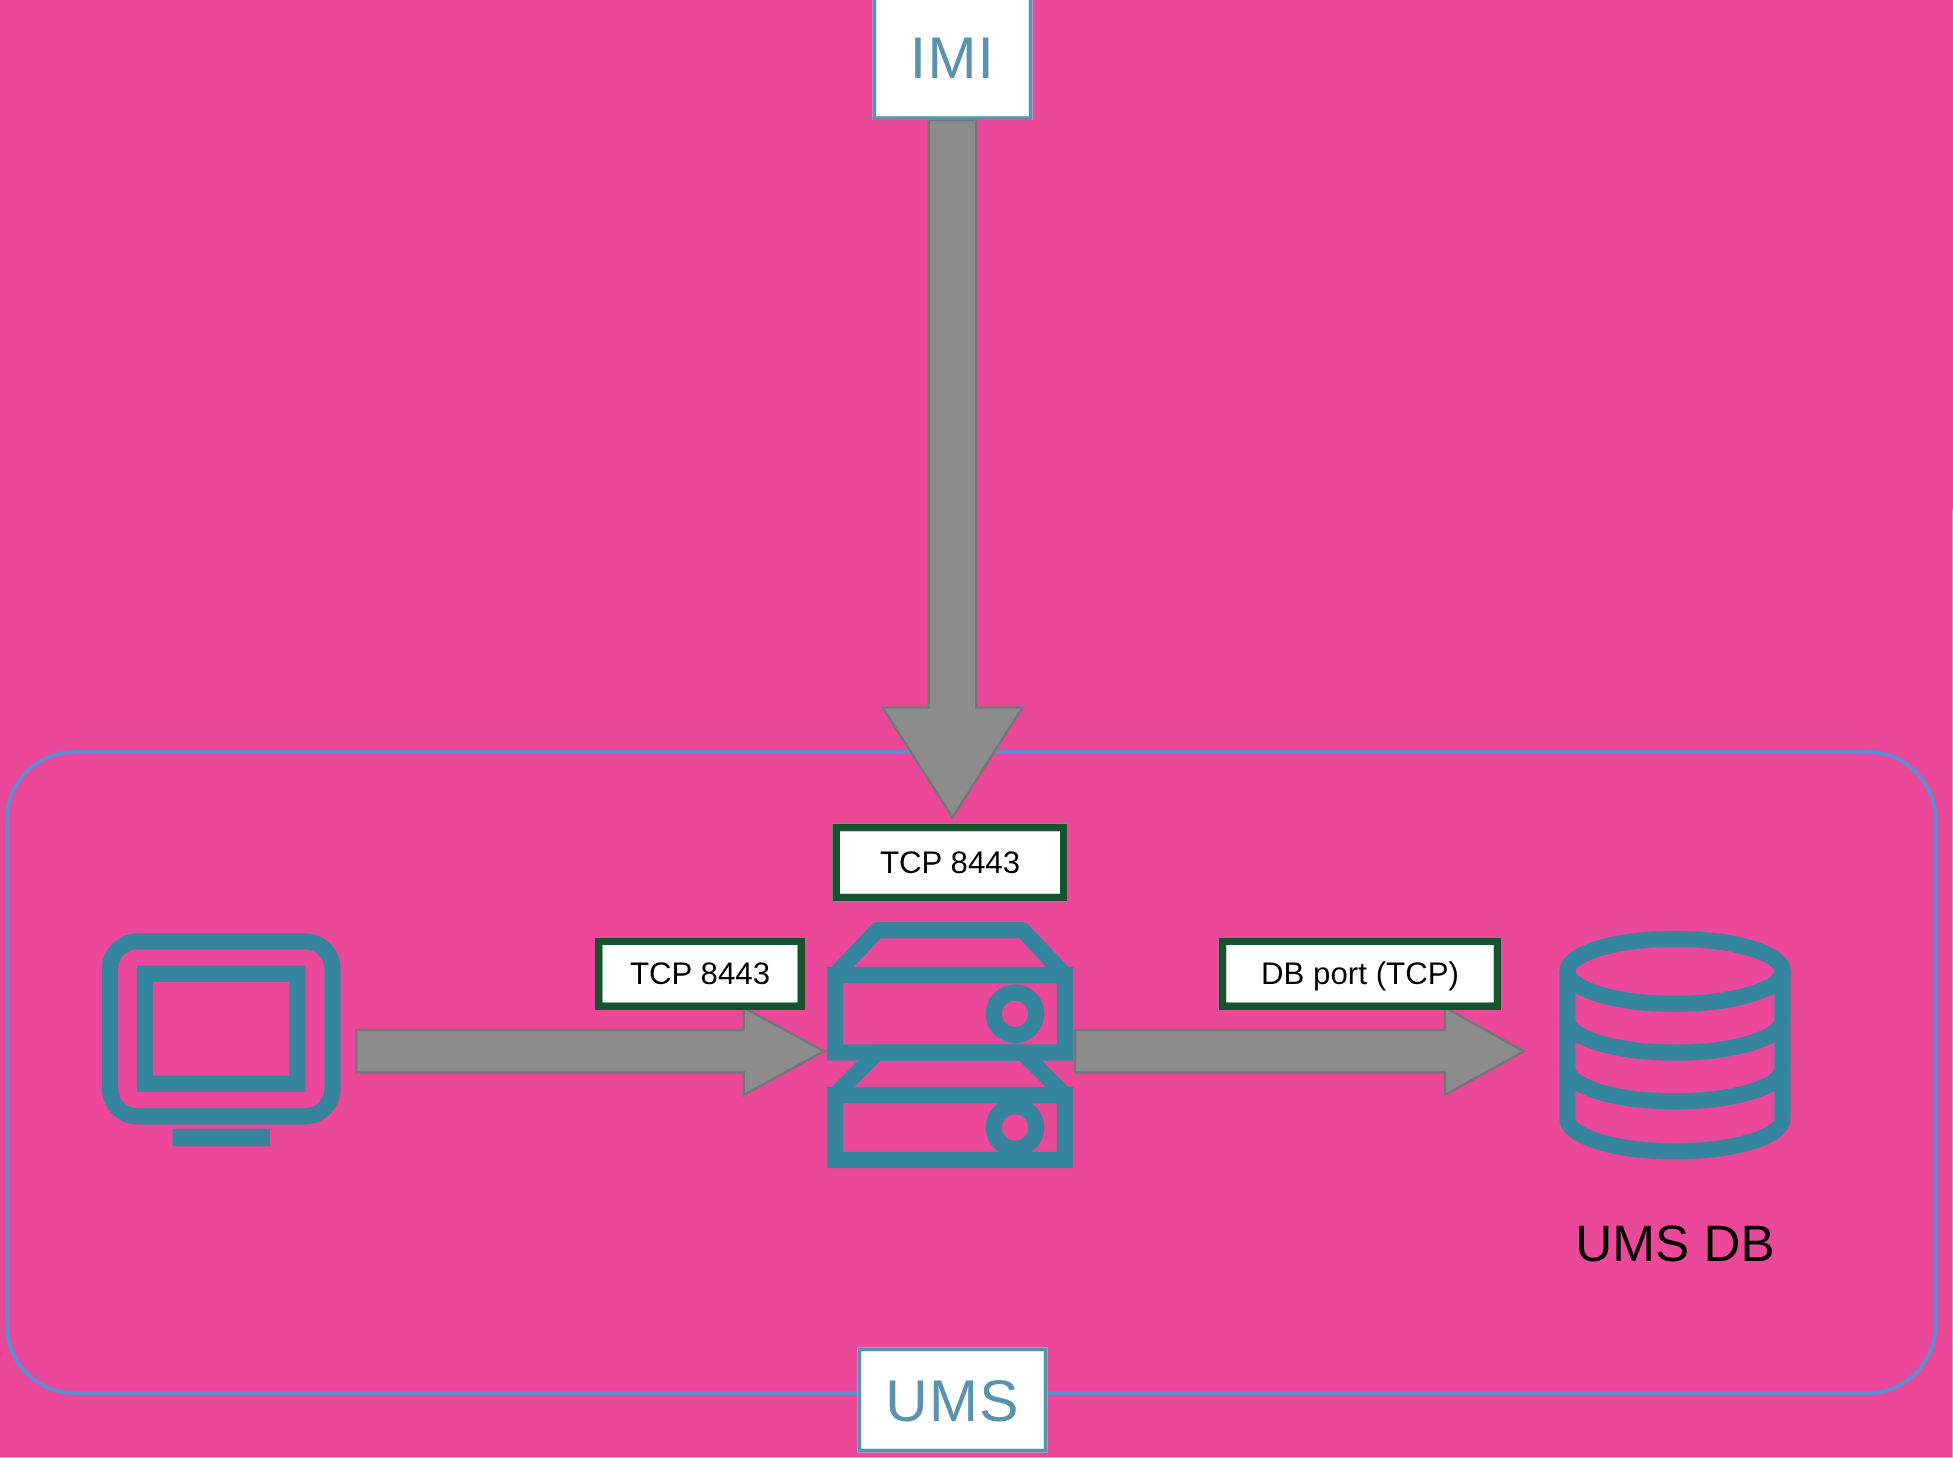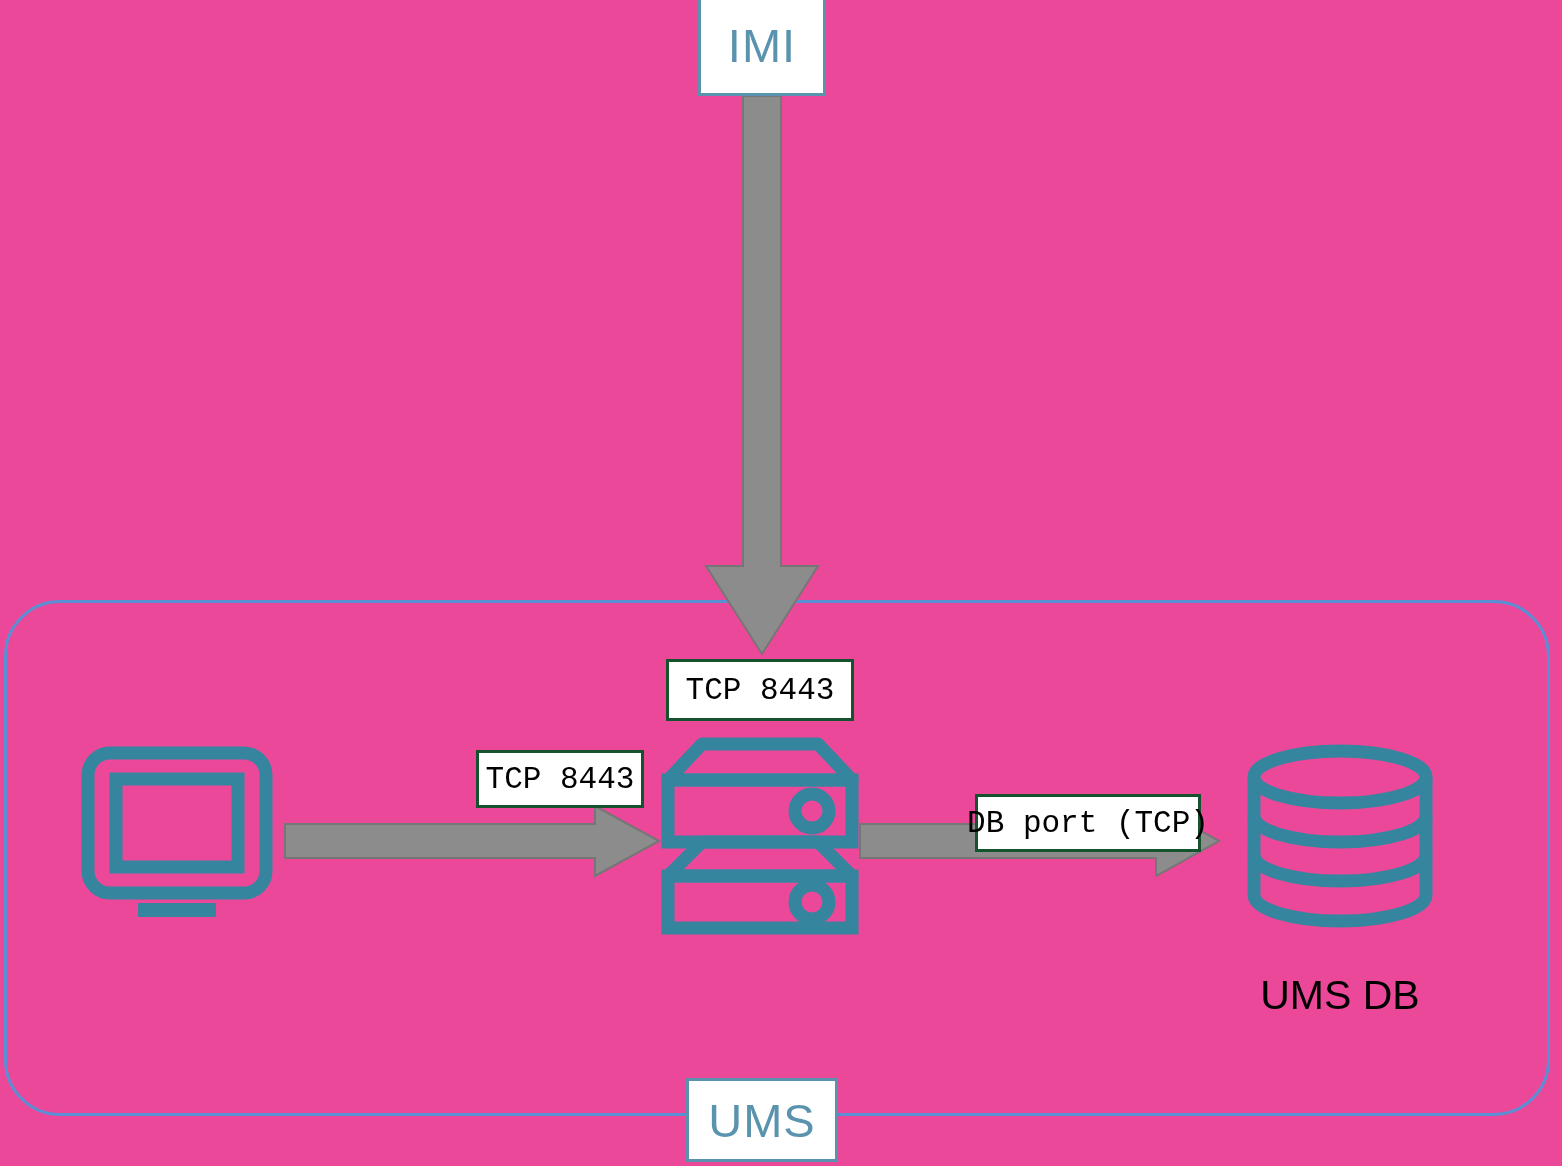--- a/index.html
+++ b/index.html
@@ -54,33 +54,33 @@
   #ums-tag {
     left: 686px;
     top: 1078px;
     width: 152px;
     height: 84px;
   }
 
   
   .port-label {
     background: #ffffff;
-    border: 3px solid #14532d;
+    border: 6px solid #14532d;
     box-sizing: border-box;
     display: flex;
     align-items: center;
     justify-content: center;
     color: #000000;
-    font-size: 31px;
-    font-family: Liberation Mono, monospace;
+    font-size: 25px;
+    font-family: Liberation Sans, sans-serif;
     white-space: nowrap;
   }
   #label-imi-port  { left: 666px;  top: 659px; width: 188px; height: 62px; }
   #label-console-port { left: 476px;  top: 750px; width: 168px; height: 58px; }
-  #label-db-port   { left: 975px;  top: 794px; width: 226px; height: 58px; }
+  #label-db-port   { left: 975px;  top: 750px; width: 226px; height: 58px; }
 
   
   .node-caption {
     color: #000000;
     font-size: 41px;
     font-family: "Liberation Sans", sans-serif;
     text-align: center;
     white-space: nowrap;
   }
   #cap-console { left: 0px;   top: 972px; width: 390px; }

